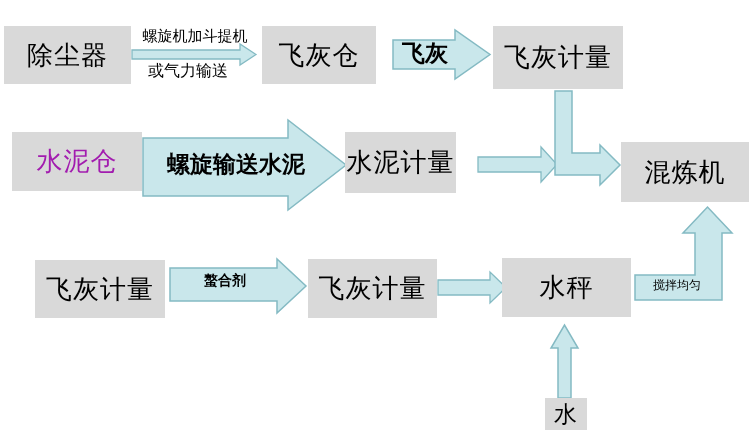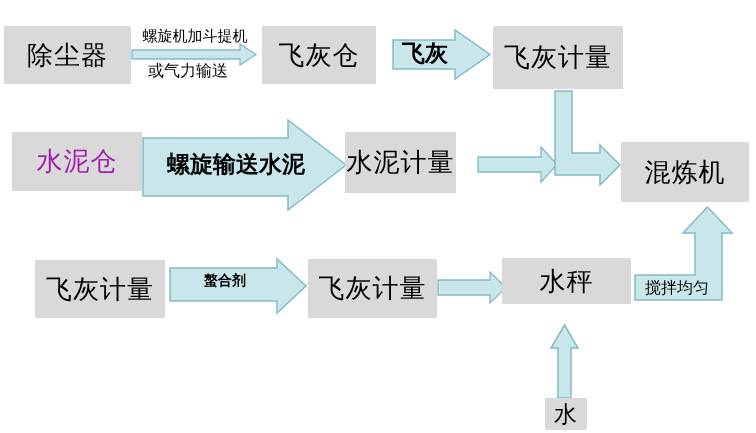--- a/index.html
+++ b/index.html
@@ -46,23 +46,23 @@
   </svg>
 
   <div class="node" style="left: 4px; top: 26px; width: 127px; height: 58px; background: rgb(217, 217, 217); color: rgb(0, 0, 0);">除尘器</div>
   <div class="node" style="left: 262px; top: 26px; width: 114px; height: 58px; background: rgb(217, 217, 217); color: rgb(0, 0, 0);">飞灰仓</div>
   <div class="node" style="left: 493px; top: 26px; width: 130px; height: 63px; background: rgb(217, 217, 217); color: rgb(0, 0, 0);">飞灰计量</div>
   <div class="node" style="left: 12px; top: 132px; width: 130px; height: 59px; background: rgb(217, 217, 217); color: #a21caf;">水泥仓</div>
   <div class="node" style="left: 345px; top: 132px; width: 111px; height: 61px; background: rgb(217, 217, 217); color: rgb(0, 0, 0);">水泥计量</div>
   <div class="node" style="left: 621px; top: 142px; width: 128px; height: 60px; background: rgb(217, 217, 217); color: rgb(0, 0, 0);">混炼机</div>
   <div class="node" style="left: 35px; top: 260px; width: 130px; height: 58px; background: rgb(217, 217, 217); color: rgb(0, 0, 0);">飞灰计量</div>
   <div class="node" style="left: 308px; top: 259px; width: 129px; height: 59px; background: rgb(217, 217, 217); color: rgb(0, 0, 0);">飞灰计量</div>
-  <div class="node" style="left: 502px; top: 258px; width: 129px; height: 46px; background: rgb(217, 217, 217); color: rgb(0, 0, 0);">水秤</div>
+  <div class="node" style="left: 502px; top: 258px; width: 129px; height: 59px; background: rgb(217, 217, 217); color: rgb(0, 0, 0);">水秤</div>
   <div class="node small" style="left: 545px; top: 398px; width: 42px; height: 32px; background: rgb(217, 217, 217); color: rgb(0, 0, 0);">水</div>
 
   <div class="lbl" style="left:133px;top:28px;width:124px;font-size:15px">螺旋机加斗提机</div>
   <div class="lbl" style="left:133px;top:62px;width:110px;font-size:16px">或气力输送</div>
   <div class="lbl bold" style="left:395px;top:41px;width:60px;font-size:23px">飞灰</div>
   <div class="lbl bold" style="left:152px;top:152px;width:168px;font-size:23px">螺旋输送水泥</div>
   <div class="lbl bold" style="left:172px;top:273px;width:106px;font-size:14px">螯合剂</div>
-  <div class="lbl" style="left:636px;top:279px;width:82px;font-size:16px">搅拌均匀</div>
+  <div class="lbl" style="left:636px;top:279px;width:82px;font-size:12px">搅拌均匀</div>
 
 </div>
 
 </body></html>

